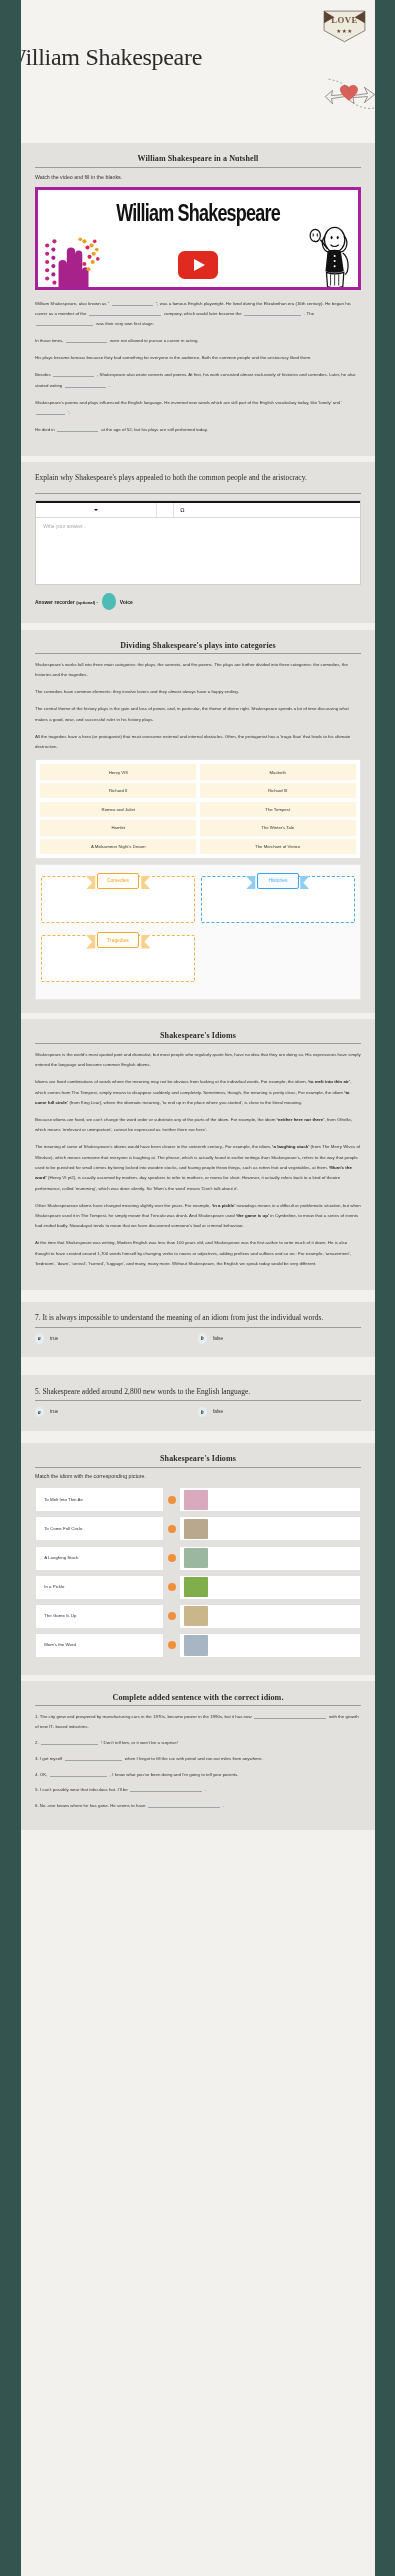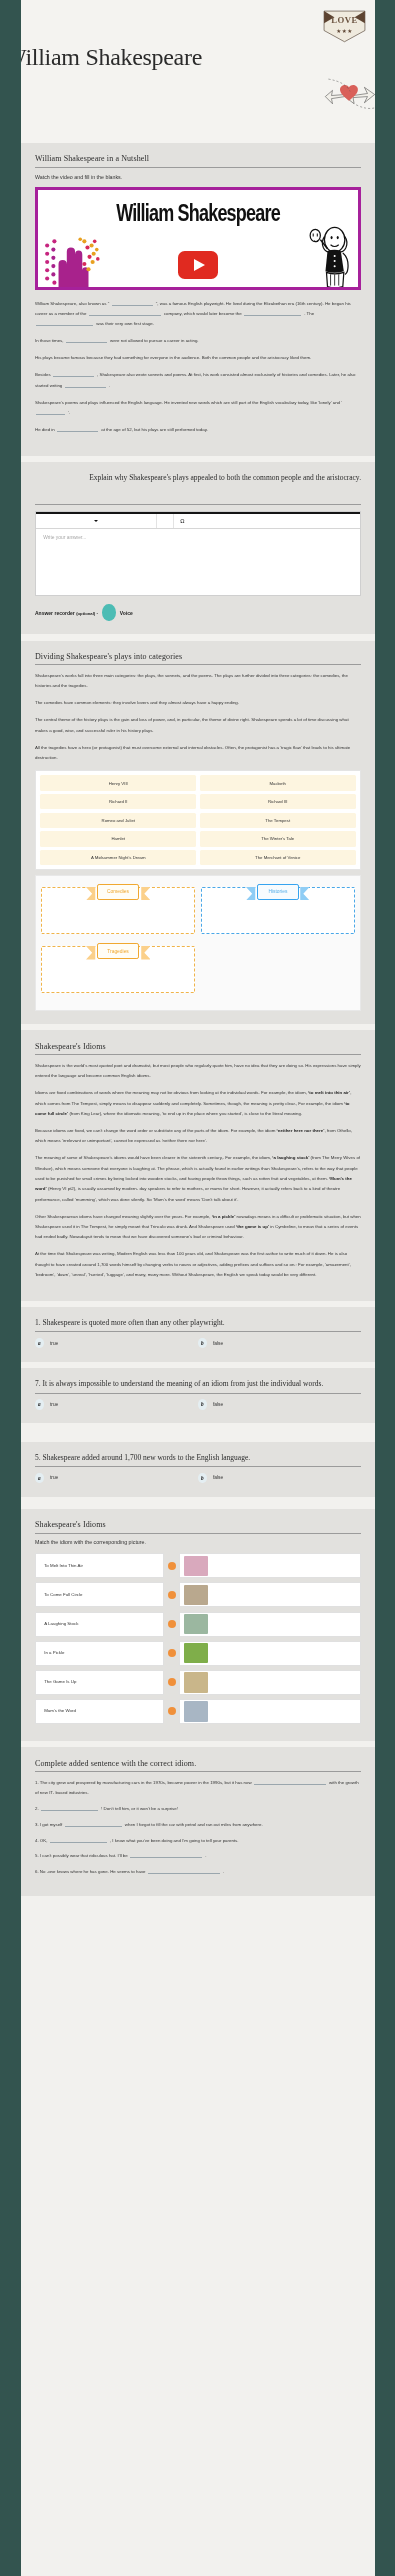--- a/index.html
+++ b/index.html
@@ -55,26 +55,27 @@
   
   .card {
     position: relative;
     margin: 0 20.6px;
     background: #e2e1de;
     padding: 11.3px 14.4px 13.4px 14.4px;
     z-index: 2;
   }
   h2.sec-title {
     font-family: "Liberation Serif", serif;
-    font-weight: normal;
+    font-weight: bold;
     font-size: 8px;
     color: #2c2c2c;
     margin: 0 0 3.6px 0;
     padding: 0;
     letter-spacing: 0.1px;
+    text-align: center;
   }
   .rule {
     height: 0.5px; background: #9b9b9b; margin: 0 0 6.2px 0;
   }
   .instr {
     font-size: 5.3px; color: #333; margin: 0 0 6.2px 0; line-height: 1.45;
   }
   p.body {
     font-size: 4.4px;
     line-height: 2.35;
@@ -126,22 +127,21 @@
   }
   .dots-art { position:absolute; left:4.1px; bottom:-3.1px; width:62px; height:57px; }
   .bard-art { position:absolute; right:6.2px; bottom:-2.1px; width:49px; height:66px; }
 
   
   .q-title {
     font-family: "Liberation Serif", serif;
     font-size: 7.5px;
     color: #2b2b2b;
     line-height: 1.32;
-    margin: 0 0 21px 0;
-    text-align: right;
+    margin: 0 0 10px 0;
   }
   .editor {
     border: 0.5px solid #cfcfcf;
     background: #fff;
   }
   .editor-topbar { height: 2.1px; background:#141414; }
   .editor-toolbar {
     height: 15.5px; display:flex; align-items:center; border-bottom:0.5px solid #d6d6d6; background:#fff;
   }
   .tool-cell { display:flex; align-items:center; justify-content:center; height:100%; }
@@ -448,54 +448,40 @@
         <p class="body">Because idioms are fixed, we can’t change the word order or substitute any of the parts of the idiom. For example, the idiom <b>‘neither here nor there’</b>, from Othello, which means ‘irrelevant or unimportant’, cannot be expressed as ‘neither there nor here’.</p>
         <p class="body">The meaning of some of Shakespeare’s idioms would have been clearer in the sixteenth century,. For example, the idiom,  <b>‘a laughing stock’</b> (from The Merry Wives of Windsor), which means someone that everyone is laughing at. The phrase, which is actually found in earlier writings than Shakespeare’s, refers to the way that people used to be punished for small crimes by being locked into wooden stocks, and having people throw things, such as rotten fruit and vegetables, at them. <b>‘Mum’s the word’</b> (Henry VI pt2), is usually assumed by modern- day speakers to refer to mothers, or mums for short. However, it actually refers back to a kind of theatre performance, called ‘mumming’, which was done silently. So ‘Mum’s the word’ means ‘Don’t talk about it’.</p>
         <p class="body">Other Shakespearean idioms have changed meaning slightly over the years. For example, <b>‘in a pickle’</b> nowadays means in a difficult or problematic situation, but when Shakespeare used it in The Tempest, he simply meant that Trinculo was drunk. And Shakespeare used <b>‘the game is up’</b> in Cymbeline, to mean that a series of events had ended badly. Nowadaysit tends to mean that we have discovered someone’s bad or criminal behaviour.</p>
         <p class="body">At the time that Shakespeare was writing, Modern English was less than 100 years old, and Shakespeare was the first author to write much of it down. He is also thought to have created around 1,700 words himself by changing verbs to nouns or adjectives, adding prefixes and suffixes and so on.: For example, ‘amazement’, ‘bedroom’, ‘dawn’, ‘unreal’, ‘hurried’, ‘luggage’, and many, many more. Without Shakespeare, the English we speak today would be very different.</p>
       </div>
   </div>
 
   <div class="gap"></div>
 
   <div id="tf-list">
-      <div class="card">
-        <div class="tf-q">1. Shakespeare is quoted more often than any other playwright.</div>
-        <div class="tf-rule"></div>
-        <div class="tf-opts">
-          <div class="tf-opt">
-            <span class="tf-badge">a</span>
-            <span class="tf-txt">true</span>
-          </div>
-          <div class="tf-opt">
-            <span class="tf-badge">b</span>
-            <span class="tf-txt">false</span>
-          </div>
-        </div>
-      </div>
       <div class="gap"></div>
       <div class="card">
         <div class="tf-q">7. It is always impossible to understand the meaning of an idiom from just the individual words.</div>
         <div class="tf-rule"></div>
         <div class="tf-opts">
           <div class="tf-opt">
             <span class="tf-badge">a</span>
             <span class="tf-txt">true</span>
           </div>
           <div class="tf-opt">
             <span class="tf-badge">b</span>
             <span class="tf-txt">false</span>
           </div>
         </div>
       </div>
       <div class="gap"></div>
       <div class="gap"></div>
       <div class="gap"></div>
       <div class="card">
-        <div class="tf-q">5. Shakespeare added around 1,700 new words to the English language.</div>
+        <div class="tf-q">5. Shakespeare added around 2,800 new words to the English language.</div>
         <div class="tf-rule"></div>
         <div class="tf-opts">
           <div class="tf-opt">
             <span class="tf-badge">a</span>
             <span class="tf-txt">true</span>
           </div>
           <div class="tf-opt">
             <span class="tf-badge">b</span>
             <span class="tf-txt">false</span>
           </div>

